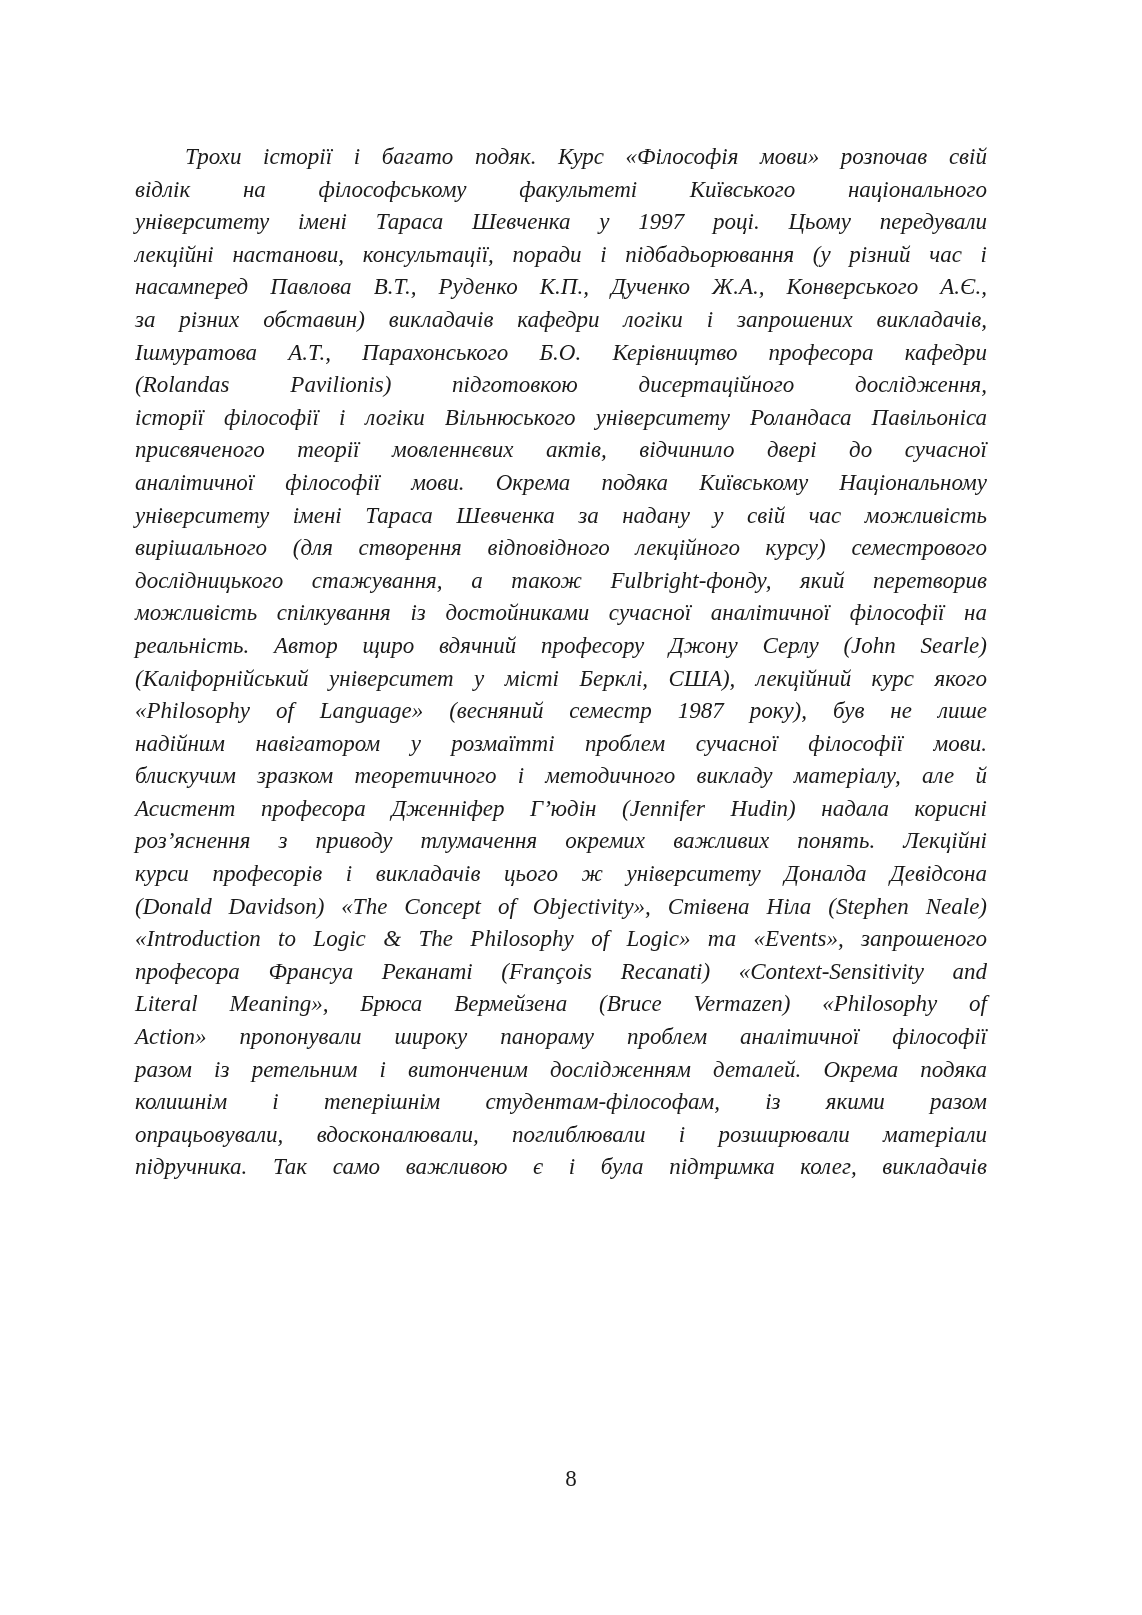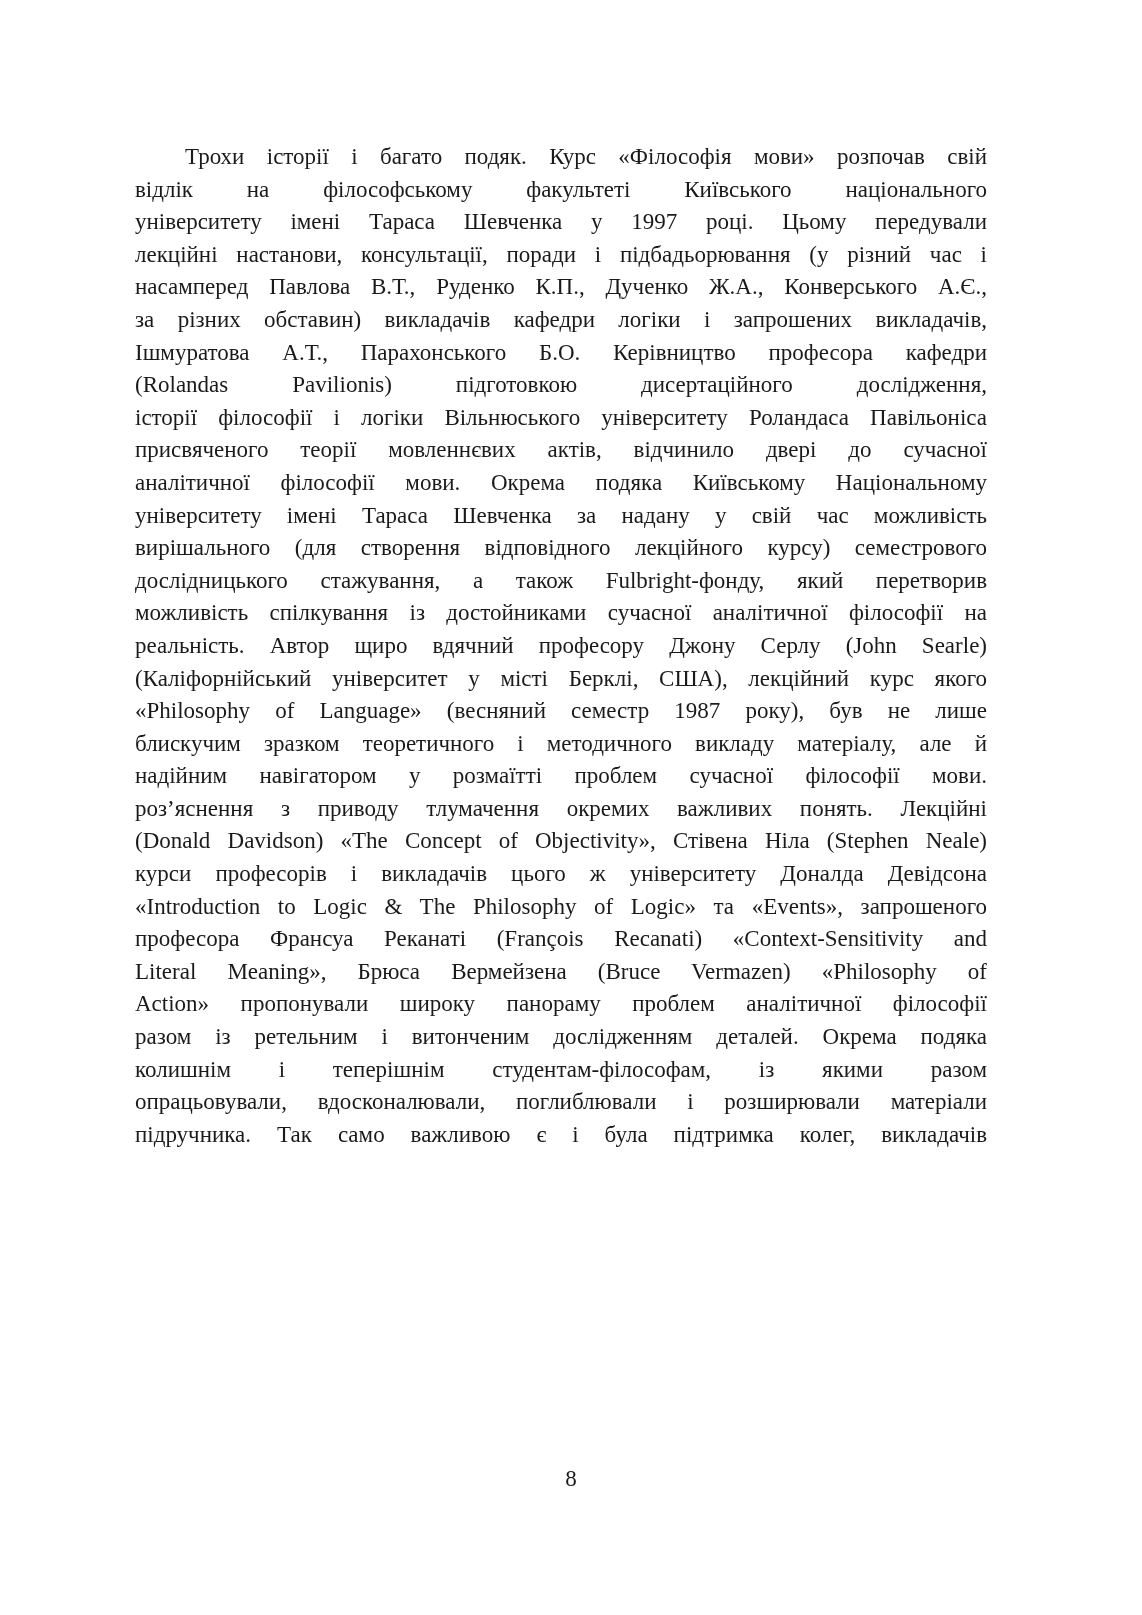--- a/index.html
+++ b/index.html
@@ -22,20 +22,21 @@
     }
     .text-block {
       position: absolute;
       left: 135px;
       top: 141px;
       width: 852px;
       font-family: "Liberation Serif", "DejaVu Serif", serif;
       font-size: 23px;
       line-height: 32.6px;
       color: #1a1a1a;
+      font-style: italic;
     }
     .line {
       display: block;
       text-align: justify;
       text-align-last: justify;
       white-space: nowrap;
       height: 32.6px;
       overflow: visible;
     }
     .line.first {
@@ -71,25 +72,26 @@
     <span class="line">історії філософії і логіки Вільнюського університету Роландаса Павільоніса</span>
     <span class="line">присвяченого теорії мовленнєвих актів, відчинило двері до сучасної</span>
     <span class="line">аналітичної філософії мови. Окрема подяка Київському Національному</span>
     <span class="line">університету імені Тараса Шевченка за надану у свій час можливість</span>
     <span class="line">вирішального (для створення відповідного лекційного курсу) семестрового</span>
     <span class="line">дослідницького стажування, а також Fulbright-фонду, який перетворив</span>
     <span class="line">можливість спілкування із достойниками сучасної аналітичної філософії на</span>
     <span class="line">реальність. Автор щиро вдячний професору Джону Серлу (John Searle)</span>
     <span class="line">(Каліфорнійський університет у місті Берклі, США), лекційний курс якого</span>
     <span class="line">«Philosophy of Language» (весняний семестр 1987 року), був не лише</span>
+    <span class="line">надійним навігатором у розмаїтті проблем сучасної філософії мови.</span>
     <span class="line">блискучим зразком теоретичного і методичного викладу матеріалу, але й</span>
-    <span class="line">надійним навігатором у розмаїтті проблем сучасної філософії мови.</span>
+    <span class="line">Асистент професора Дженніфер Г’юдін (Jennifer Hudin) надала корисні</span>
     <span class="line">роз’яснення з приводу тлумачення окремих важливих понять. Лекційні</span>
+    <span class="line">курси професорів і викладачів цього ж університету Доналда Девідсона</span>
     <span class="line">(Donald Davidson) «The Concept of Objectivity», Стівена Ніла (Stephen Neale)</span>
-    <span class="line">курси професорів і викладачів цього ж університету Доналда Девідсона</span>
     <span class="line">«Introduction to Logic &amp; The Philosophy of Logic» та «Events», запрошеного</span>
     <span class="line">професора Франсуа Реканаті (François Recanati) «Context-Sensitivity and</span>
     <span class="line">Literal Meaning», Брюса Вермейзена (Bruce Vermazen) «Philosophy of</span>
     <span class="line">Action» пропонували широку панораму проблем аналітичної філософії</span>
     <span class="line">разом із ретельним і витонченим дослідженням деталей. Окрема подяка</span>
     <span class="line">колишнім і теперішнім студентам-філософам, із якими разом</span>
     <span class="line">опрацьовували, вдосконалювали, поглиблювали і розширювали матеріали</span>
     <span class="line">підручника. Так само важливою є і була підтримка колег, викладачів</span>
   </div>
 

